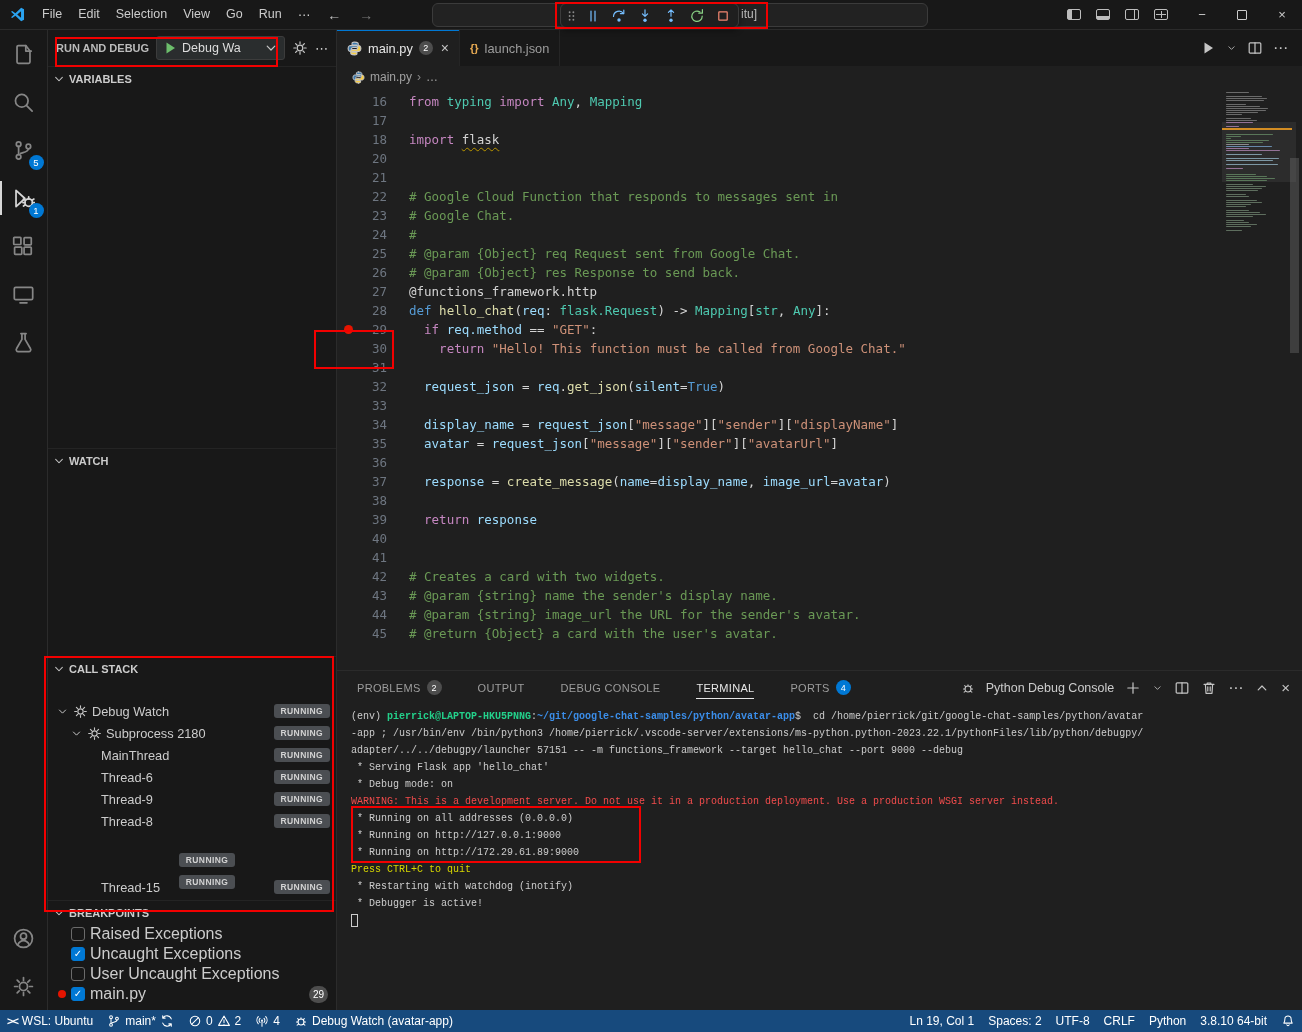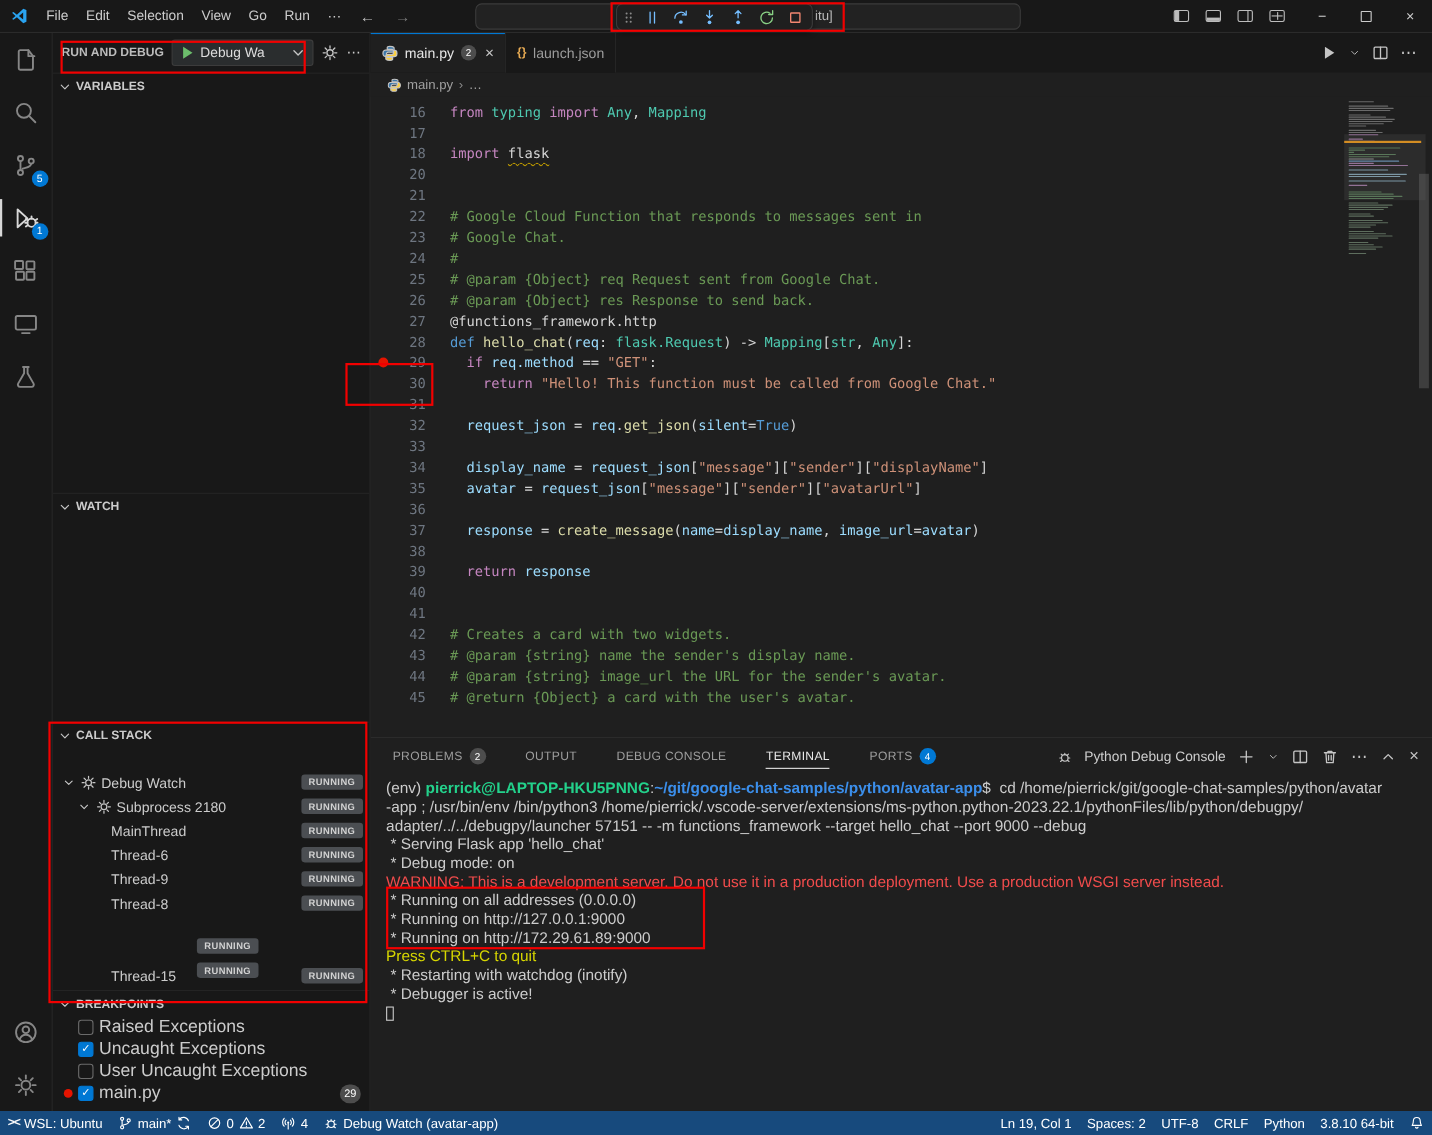--- a/index.html
+++ b/index.html
@@ -108,21 +108,21 @@
 .panel-header{height:33px;flex:none;display:flex;align-items:center;padding:0 12px;gap:2px}
 .panel-tabs{display:flex;gap:20px;height:100%}
 .panel-tab{display:flex;align-items:center;gap:6px;padding:0 8px;font-size:11px;letter-spacing:.3px;color:#9d9d9d;position:relative}
 .panel-tab.active{color:#e7e7e7}
 .panel-tab.active::after{content:"";position:absolute;left:8px;right:8px;bottom:5px;height:1px;background:#e7e7e7}
 .panel-badge{background:#4d4d4d;color:#fff;font-size:9px;min-width:15px;height:15px;border-radius:8px;display:flex;align-items:center;justify-content:center;letter-spacing:0}
 .panel-badge.blue{background:#0078d4}
 .panel-actions{margin-left:auto;display:flex;align-items:center;gap:11px;color:#c5c5c5}
 .pa-label{font-size:12.5px;color:#ccc;white-space:nowrap}
 .pa-close,.panel-actions .more{font-size:15px}
-.terminal{flex:1;padding:4px 0 0 14px;font-family:Liberation Sans, sans-serif;font-size:14px;overflow:hidden}
+.terminal{flex:1;padding:4px 0 0 14px;font-family:Liberation Mono, monospace;font-size:10px;overflow:hidden}
 .term-line{height:17px;line-height:17px;white-space:pre}
 .tc-fg{color:#cccccc}.tc-gr{color:#23d18b;font-weight:700}.tc-bl{color:#3b8eea;font-weight:700}
 .tc-rd{color:#f14c4c}.tc-yl{color:#d7d700}
 .term-cursor{display:inline-block;width:7px;height:13px;border:1px solid #ccc;vertical-align:middle}
 
 
 .statusbar{height:22px;flex:none;background:#174a7d;display:flex;align-items:center;color:#fff;font-size:12px;position:relative;z-index:6}
 .sb-left,.sb-right{display:flex;align-items:center;height:100%}
 .sb-right{margin-left:auto}
 .sb-item{display:flex;align-items:center;gap:4px;padding:0 7px;height:100%;white-space:nowrap}

